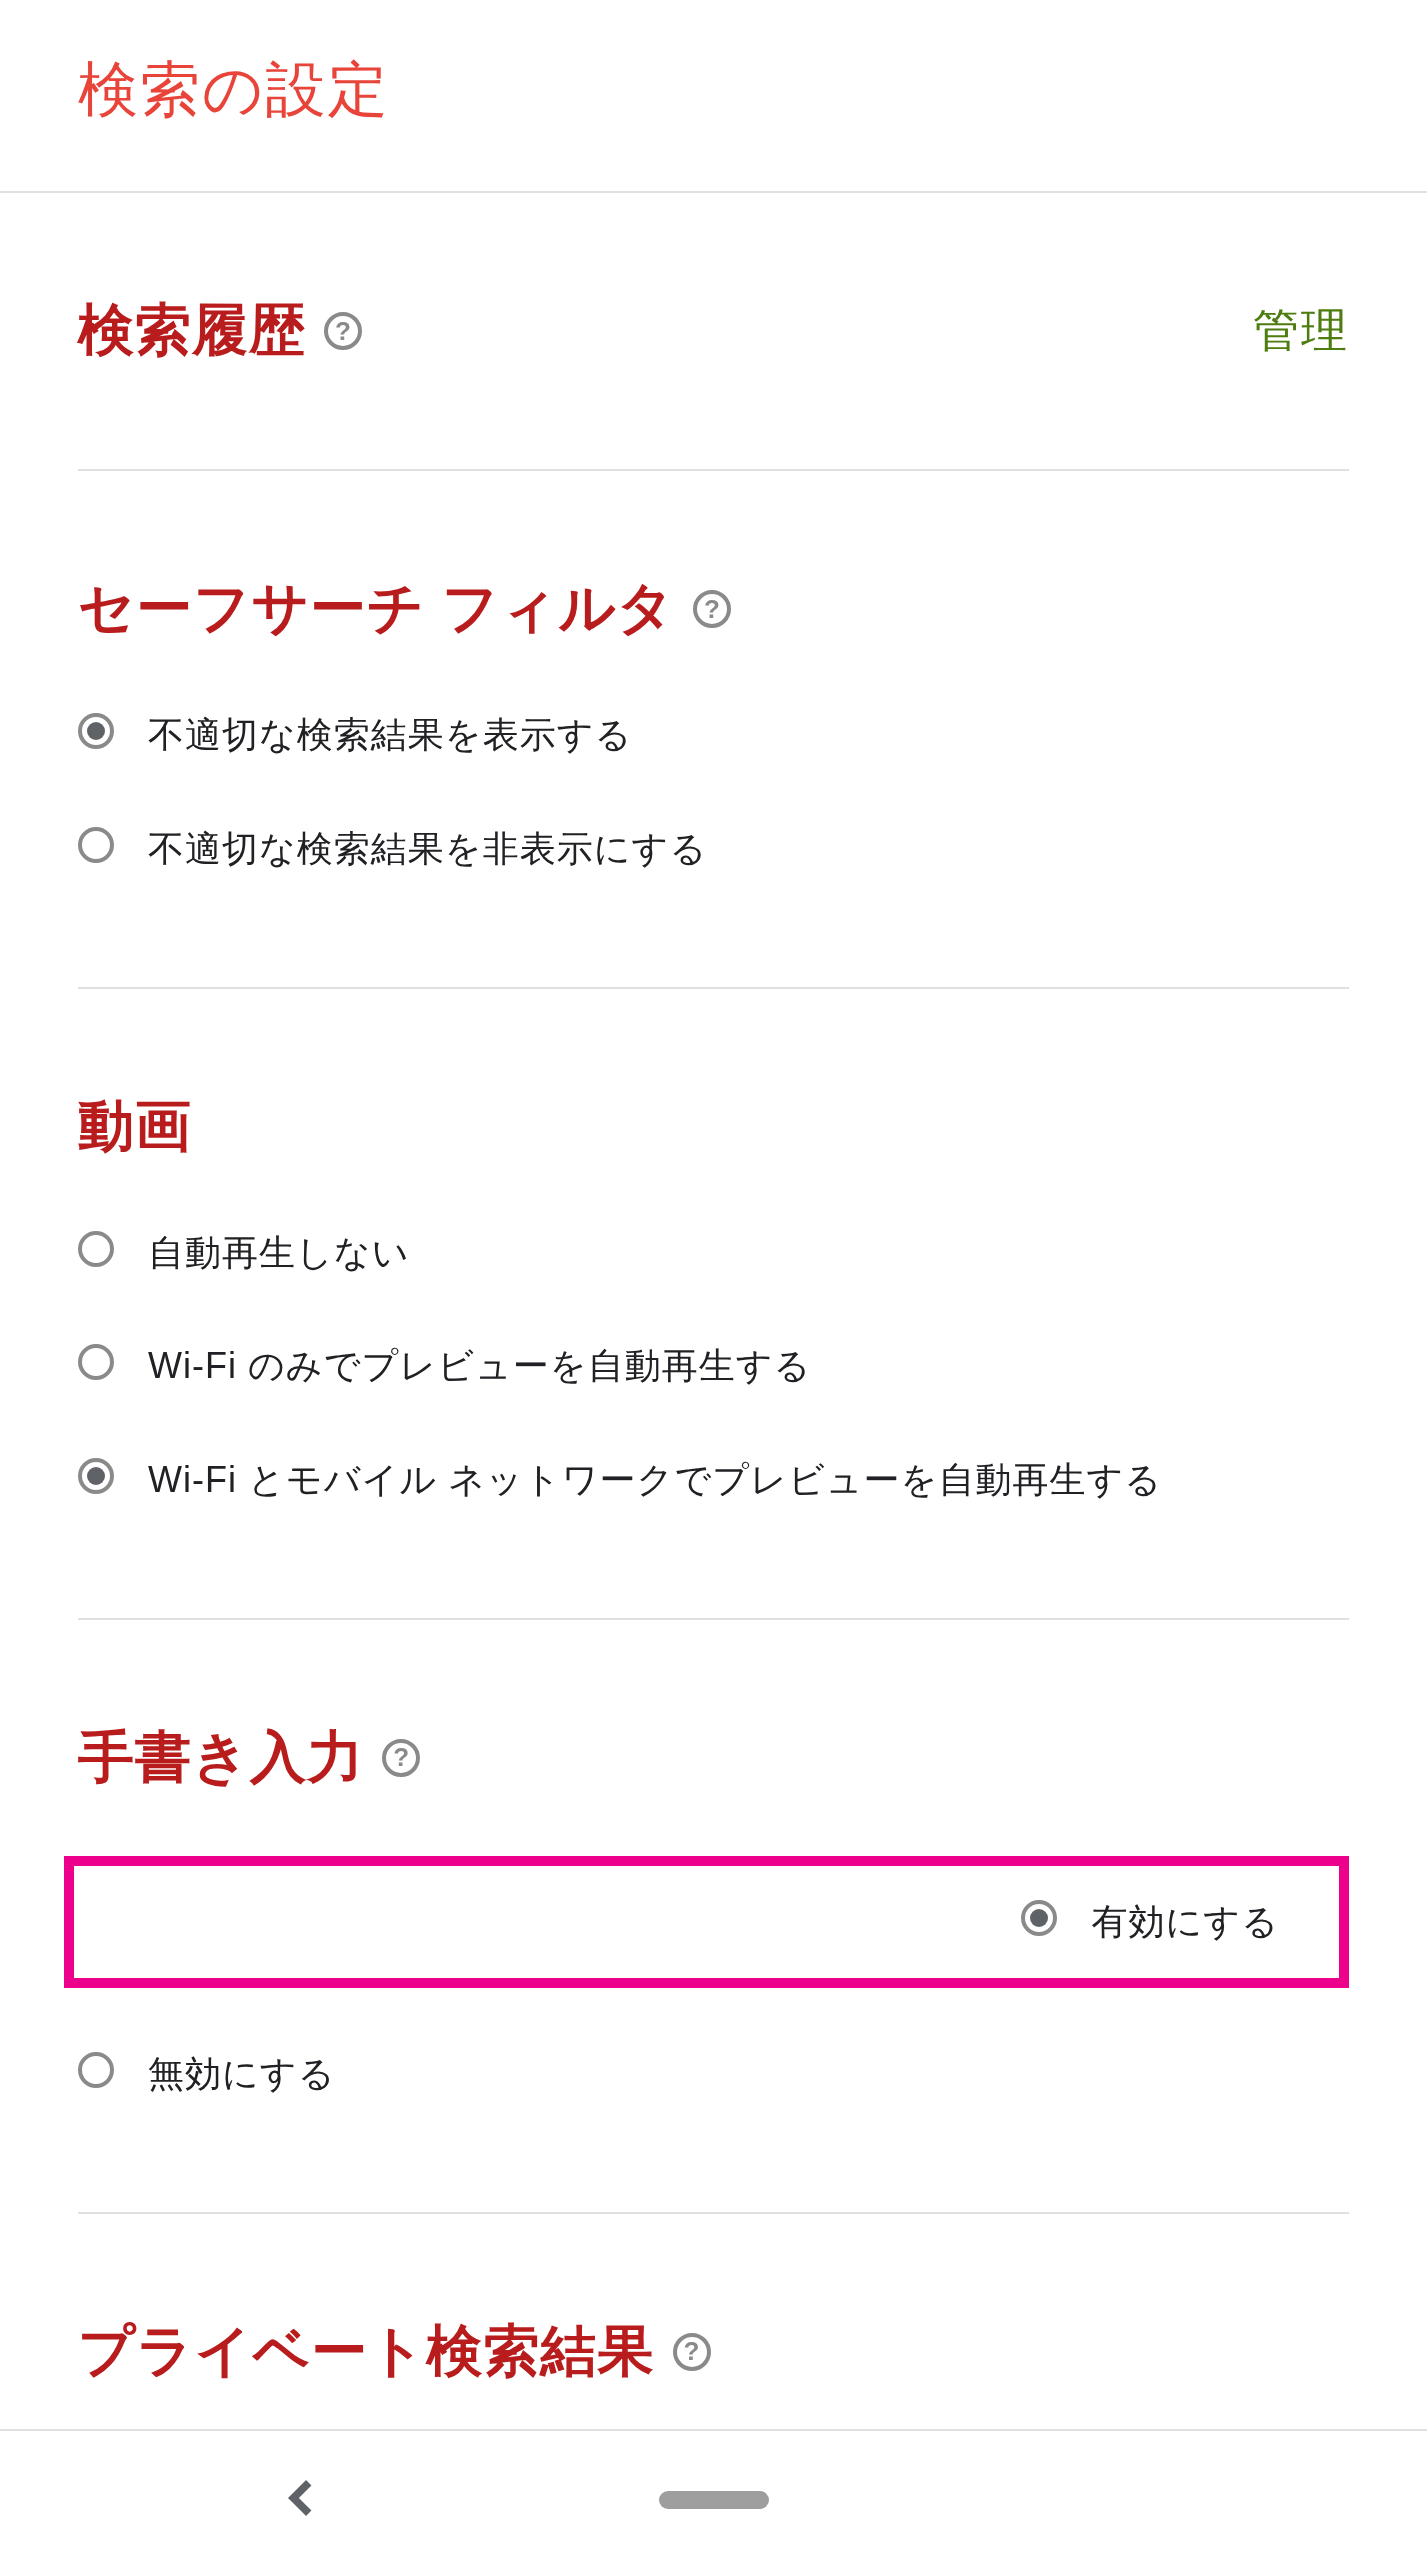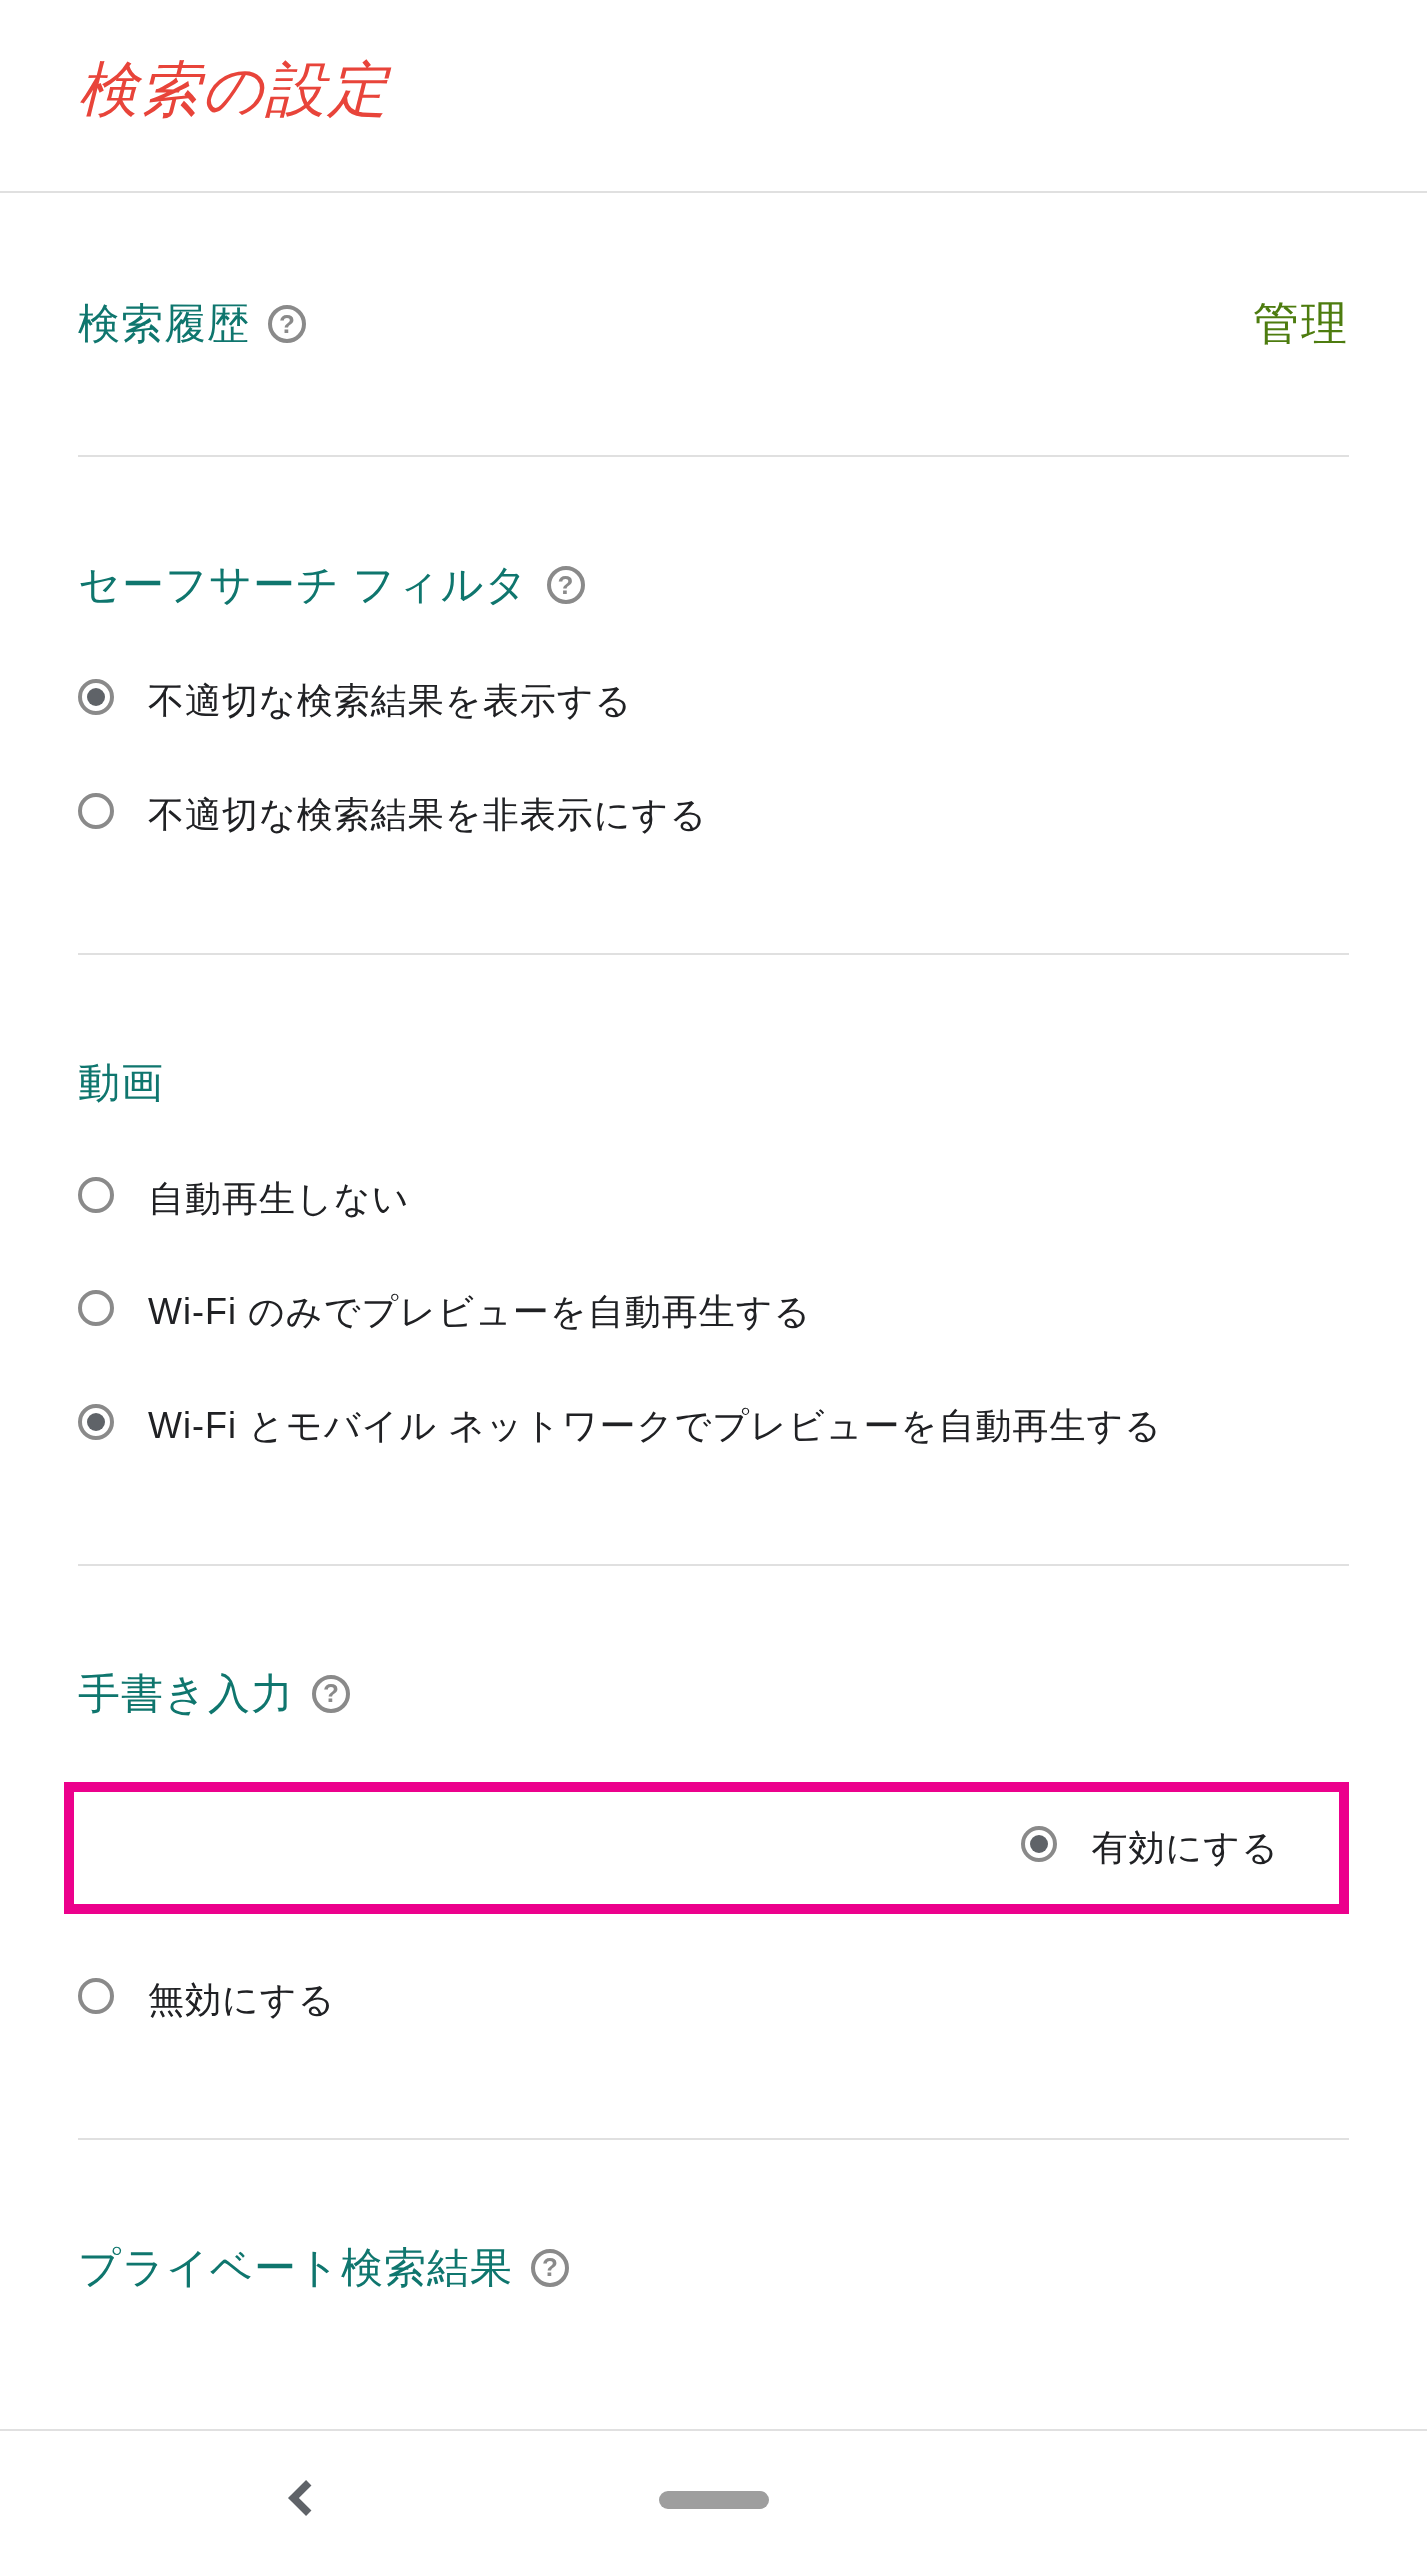--- a/index.html
+++ b/index.html
@@ -7,21 +7,20 @@
       font-family: -apple-system, BlinkMacSystemFont, "Hiragino Sans", "Hiragino Kaku Gothic ProN", Meiryo, sans-serif;
       background: #fff;
       width: 1427px;
       height: 2569px;
       overflow: hidden;
       position: relative;
     }
     .header {
       padding: 50px 78px 60px;
       border-bottom: 2px solid #e0e0e0;
-      font-style: italic;
     }
     .header h1 {
       color: #e8443a;
       font-size: 60px;
       font-weight: 400;
       letter-spacing: 2px;
     }
     .section {
       padding: 0 78px;
     }
@@ -36,23 +35,23 @@
       display: flex;
       align-items: center;
       justify-content: space-between;
     }
     .section-title {
       display: flex;
       align-items: center;
       gap: 18px;
     }
     .section-title h2 {
-      font-size: 42px;
-      font-weight: 400;
-      color: #0f766e;
+      font-size: 56px;
+      font-weight: 700;
+      color: #b91c1c;
       letter-spacing: 1px;
     }
     .help-icon {
       width: 38px;
       height: 38px;
       border: 4px solid #8a8a8a;
       border-radius: 50%;
       display: flex;
       align-items: center;
       justify-content: center;

